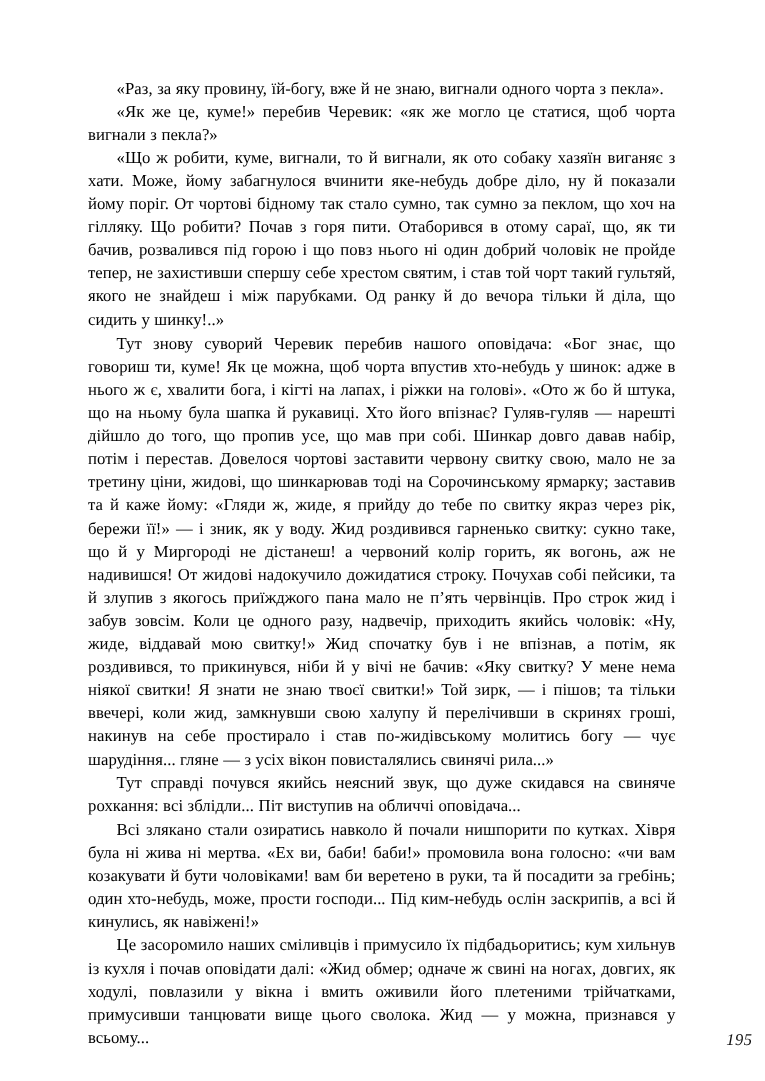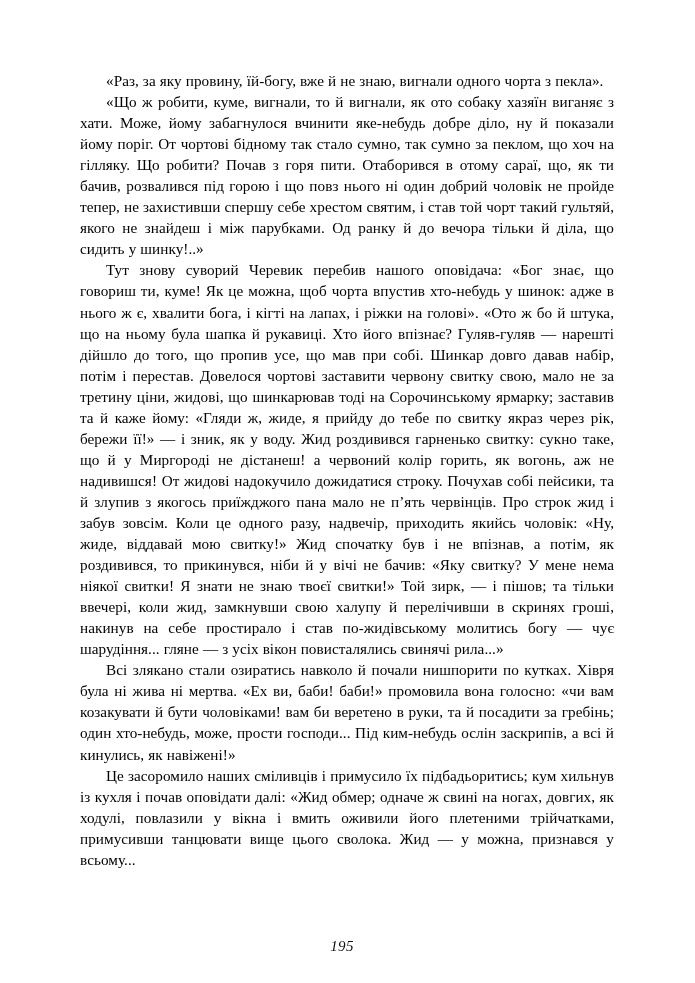--- a/index.html
+++ b/index.html
@@ -40,36 +40,38 @@
     -webkit-hyphens: manual;
   }
   p.para:last-of-type {
     text-align: justify;
   }
   .page-number {
     position: absolute;
     left: 0;
     right: 0;
     top: 938px;
-    text-align: center;
+    text-align: right;
     font-size: 15px;
     font-style: italic;
     font-family: "Liberation Serif", "DejaVu Serif", serif;
     color: #111111;
     letter-spacing: 0.4px;
   }
 </style>
 </head>
 <body>
 
 <div class="page">
 
   <div class="text-block">
     <p class="para">«Раз, за яку провину, їй-богу, вже й не знаю, вигнали одного чорта з пекла».</p>
+    <p class="para">«Як же це, куме!» перебив Черевик: «як же могло це статися, щоб чорта вигнали з пекла?»</p>
     <p class="para">«Що ж робити, куме, вигнали, то й вигнали, як ото собаку хазяїн виганяє з хати. Може, йому забагнулося вчинити яке-небудь добре діло, ну й показали йому поріг. От чортові бідному так стало сумно, так сумно за пеклом, що хоч на гілляку. Що робити? Почав з горя пити. Отаборився в отому сараї, що, як ти бачив, розвалився під горою і що повз нього ні один добрий чоловік не пройде тепер, не захистивши спершу себе хрестом святим, і став той чорт такий гультяй, якого не знайдеш і між парубками. Од ранку й до вечора тільки й діла, що сидить у шинку!..»</p>
     <p class="para">Тут знову суворий Черевик перебив нашого оповідача: «Бог знає, що говориш ти, куме! Як це можна, щоб чорта впустив хто-небудь у шинок: адже в нього ж є, хвалити бога, і кігті на лапах, і ріжки на голові». «Ото ж бо й штука, що на ньому була шапка й рукавиці. Хто його впізнає? Гуляв-гуляв — нарешті дійшло до того, що пропив усе, що мав при собі. Шинкар довго давав набір, потім і перестав. Довелося чортові заставити червону свитку свою, мало не за третину ціни, жидові, що шинкарював тоді на Сорочинському ярмарку; заставив та й каже йому: «Гляди ж, жиде, я прийду до тебе по свитку якраз через рік, бережи її!» — і зник, як у воду. Жид роздивився гарненько свитку: сукно таке, що й у Миргороді не дістанеш! а червоний колір горить, як вогонь, аж не надивишся! От жидові надокучило дожидатися строку. Почухав собі пейсики, та й злупив з якогось приїжджого пана мало не п’ять червінців. Про строк жид і забув зовсім. Коли це одного разу, надвечір, приходить якийсь чоловік: «Ну, жиде, віддавай мою свитку!» Жид спочатку був і не впізнав, а потім, як роздивився, то прикинувся, ніби й у вічі не бачив: «Яку свитку? У мене нема ніякої свитки! Я знати не знаю твоєї свитки!» Той зирк, — і пішов; та тільки ввечері, коли жид, замкнувши свою халупу й перелічивши в скринях гроші, накинув на себе простирало і став по-жидівському молитись богу — чує шарудіння... гляне — з усіх вікон повисталялись свинячі рила...»</p>
+    <p class="para">Тут справді почувся якийсь неясний звук, що дуже скидався на свиняче рохкання: всі зблідли... Піт виступив на обличчі оповідача...</p>
     <p class="para">Всі злякано стали озиратись навколо й почали нишпорити по кутках. Хівря була ні жива ні мертва. «Ех ви, баби! баби!» промовила вона голосно: «чи вам козакувати й бути чоловіками! вам би веретено в руки, та й посадити за гребінь; один хто-небудь, може, прости господи... Під ким-небудь ослін заскрипів, а всі й кинулись, як навіжені!»</p>
     <p class="para">Це засоромило наших сміливців і примусило їх підбадьоритись; кум хильнув із кухля і почав оповідати далі: «Жид обмер; одначе ж свині на ногах, довгих, як ходулі, повлазили у вікна і вмить оживили його плетеними трійчатками, примусивши танцювати вище цього сволока. Жид — у можна, признався у всьому...</p>
   </div>
 
   <div class="page-number">195</div>
 
 </div>
 
 </body></html>

